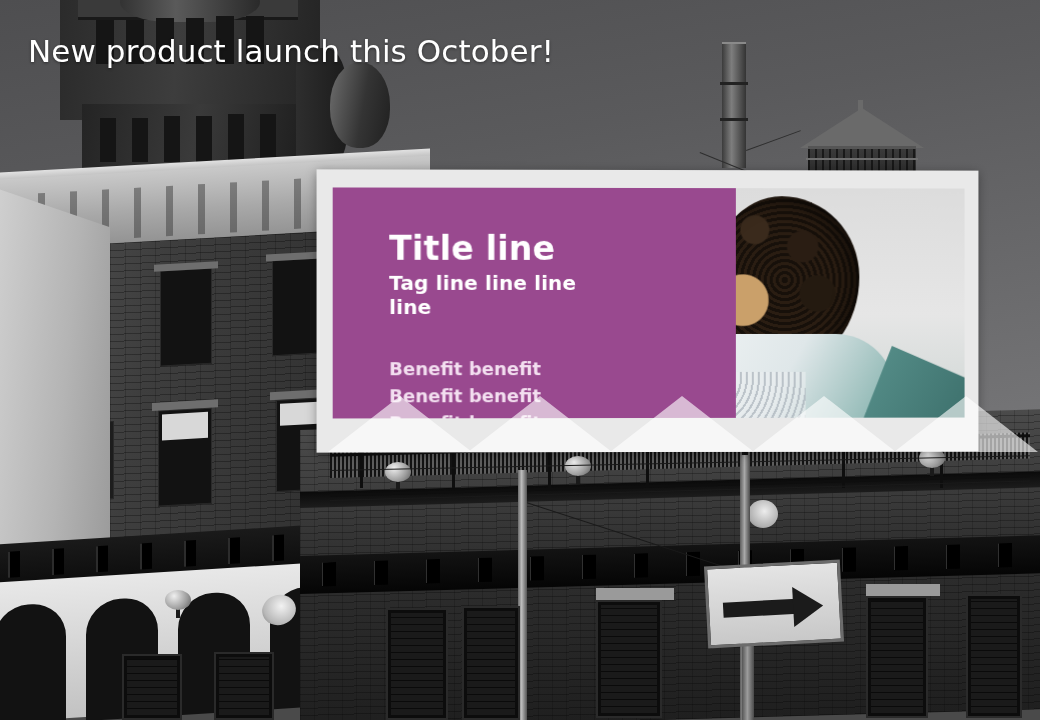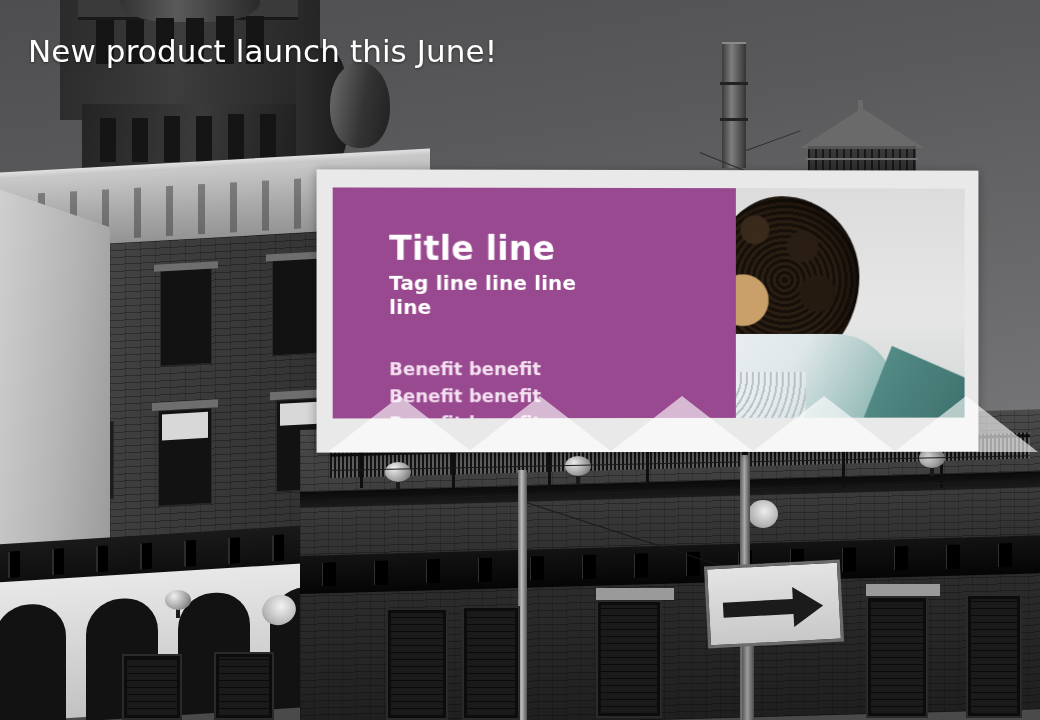--- a/index.html
+++ b/index.html
@@ -419,13 +419,13 @@
 </div>
 
 <div id="tri-layer" style="position:absolute;left:318px;top:388px;width:662px;height:64px;">
   <span class="tri" style="left:10px;"></span>
   <span class="tri" style="left:150px;"></span>
   <span class="tri" style="left:292px;"></span>
   <span class="tri" style="left:434px;"></span>
   <span class="tri" style="left:576px;"></span>
 </div>
 
-<div id="headline">New product launch this June!</div>
+<div id="headline">New product launch this October!</div>
 
 </body></html>

